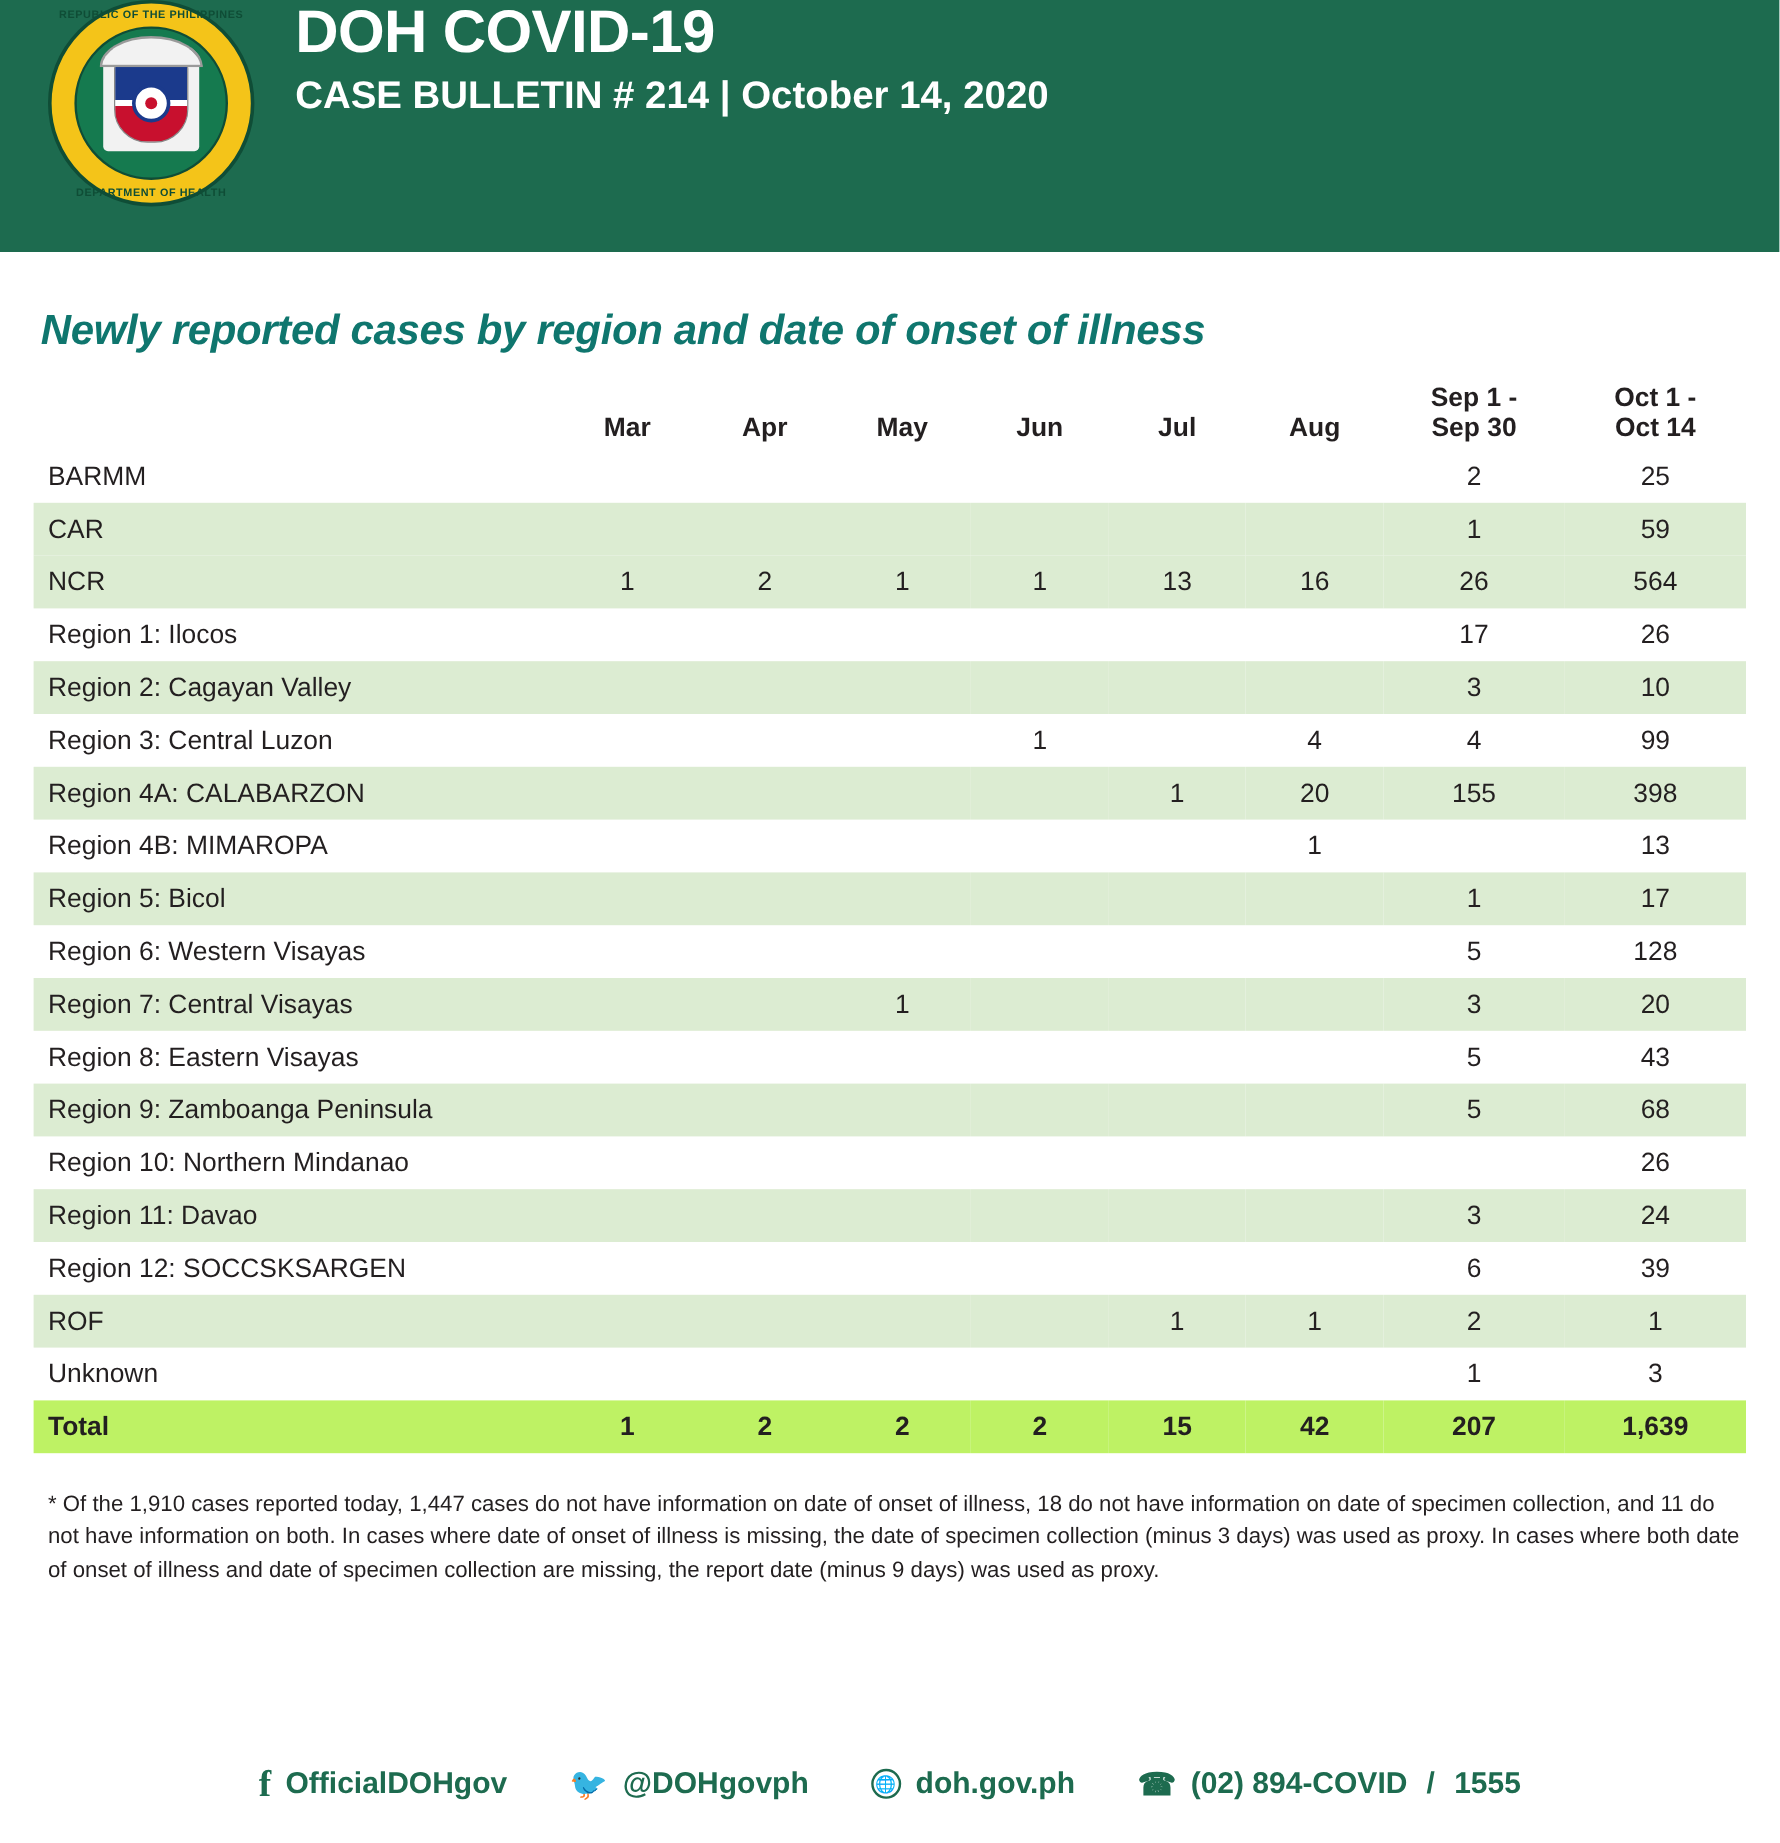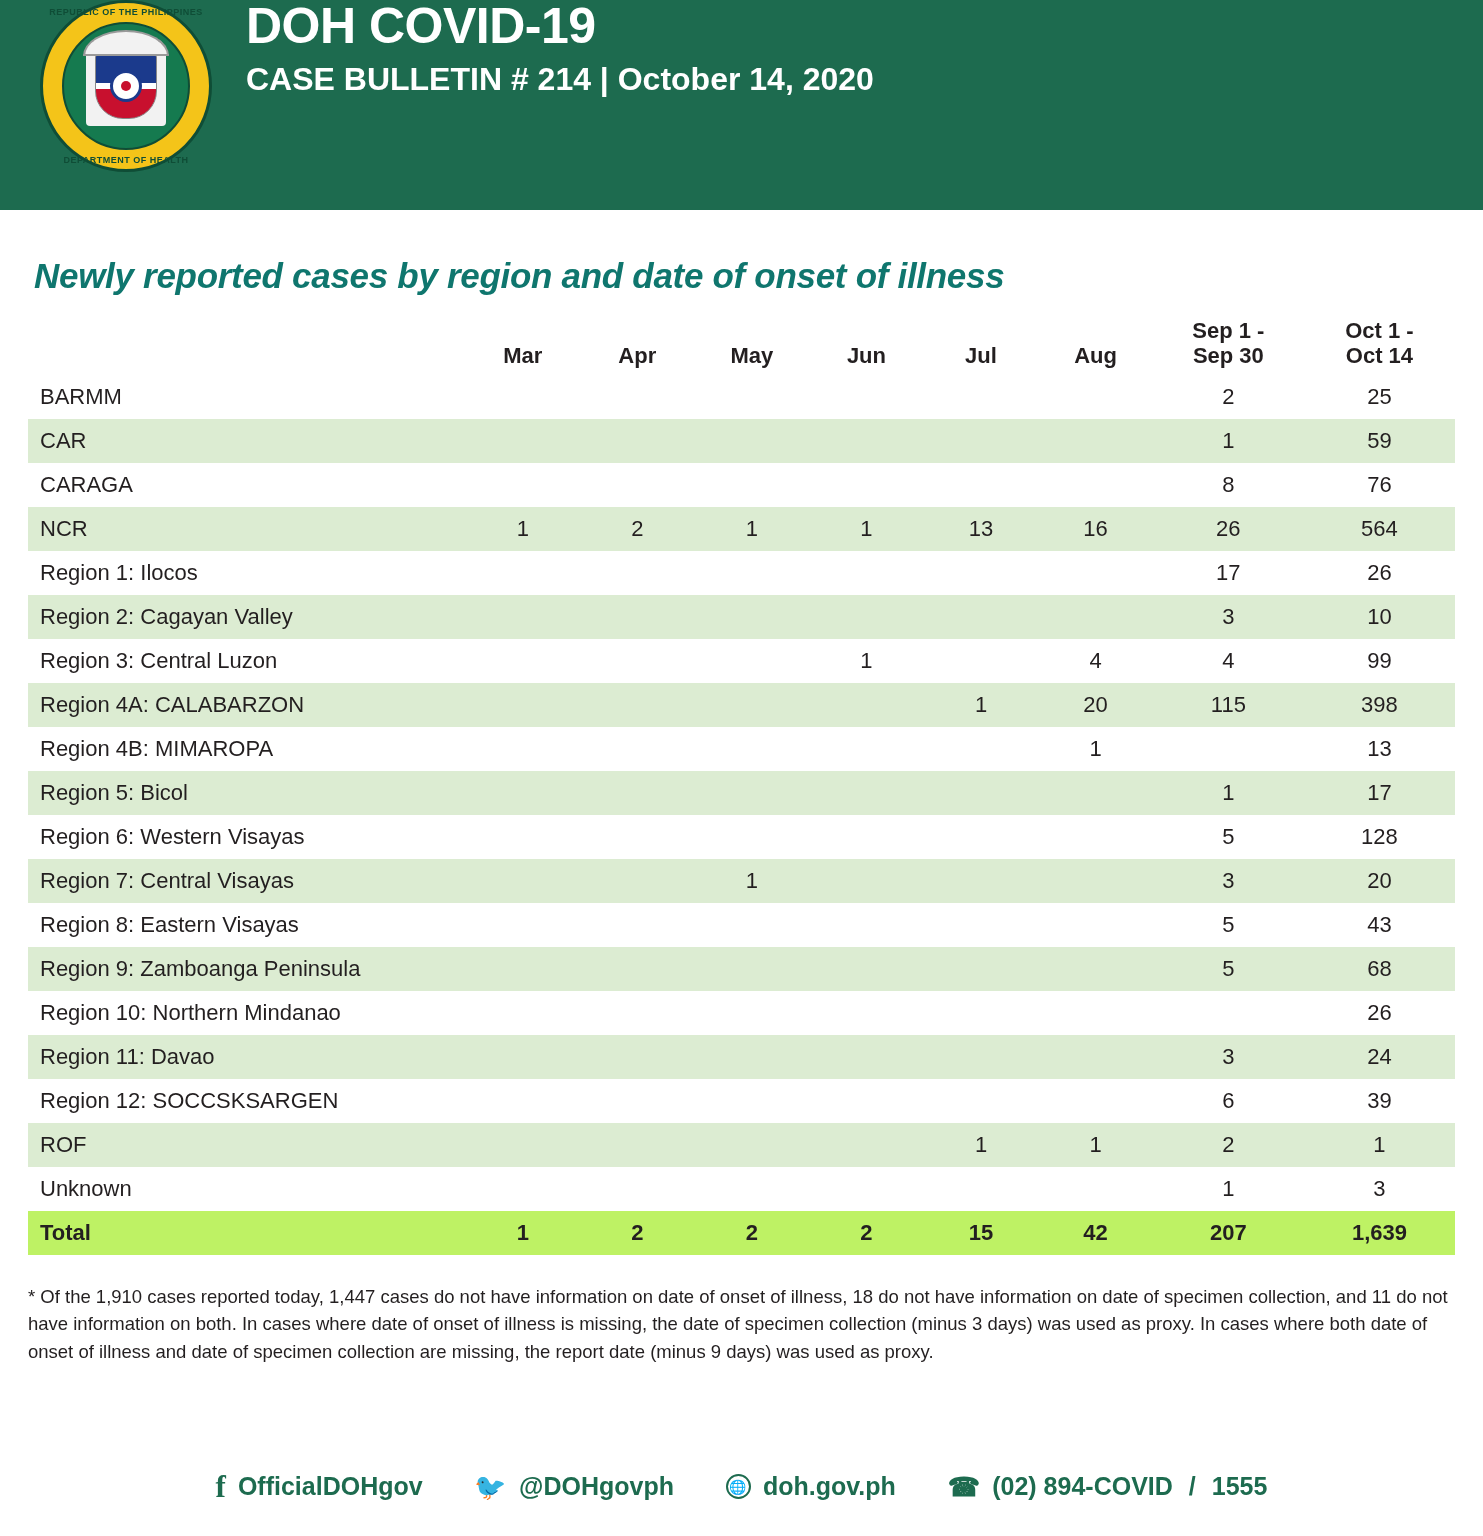--- a/index.html
+++ b/index.html
@@ -146,21 +146,21 @@
     padding-left: 12px;
   }
   tbody tr.alt { background: #dcecd2; }
   tbody tr.total td { font-weight: bold; background: #bef264; }
   col.region-col { width: 420px; }
   col.m { width: 110px; }
   col.wide { width: 145px; }
 
   
   .footnote {
-    margin: 28px 32px 0 28px;
+    margin: 28px 32px 0 40px;
     font-size: 18.5px;
     line-height: 1.5;
     color: #231f20;
   }
 
   
   .footer {
     position: absolute;
     left: 0; right: 0; bottom: 34px;
     display: flex;
@@ -254,31 +254,20 @@
           <td></td>
           <td></td>
           <td></td>
           <td></td>
           <td></td>
           <td></td>
           <td>1</td>
           <td>59</td>
         </tr>
 
-        <tr>
-          <td class="region">CARAGA</td>
-          <td></td>
-          <td></td>
-          <td></td>
-          <td></td>
-          <td></td>
-          <td></td>
-          <td>8</td>
-          <td>76</td>
-        </tr>
 
         <tr class="alt">
           <td class="region">NCR</td>
           <td>1</td>
           <td>2</td>
           <td>1</td>
           <td>1</td>
           <td>13</td>
           <td>16</td>
           <td>26</td>
@@ -322,21 +311,21 @@
         </tr>
 
         <tr class="alt">
           <td class="region">Region 4A: CALABARZON</td>
           <td></td>
           <td></td>
           <td></td>
           <td></td>
           <td>1</td>
           <td>20</td>
-          <td>115</td>
+          <td>155</td>
           <td>398</td>
         </tr>
 
         <tr>
           <td class="region">Region 4B: MIMAROPA</td>
           <td></td>
           <td></td>
           <td></td>
           <td></td>
           <td></td>

